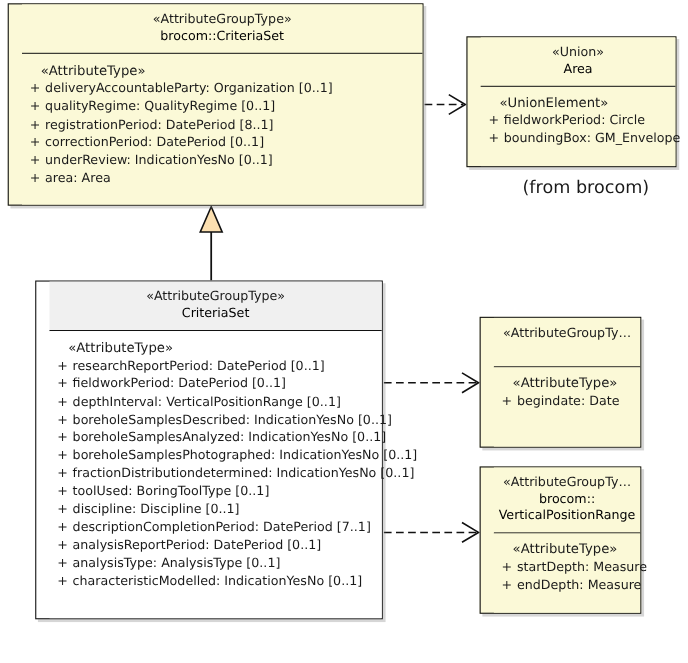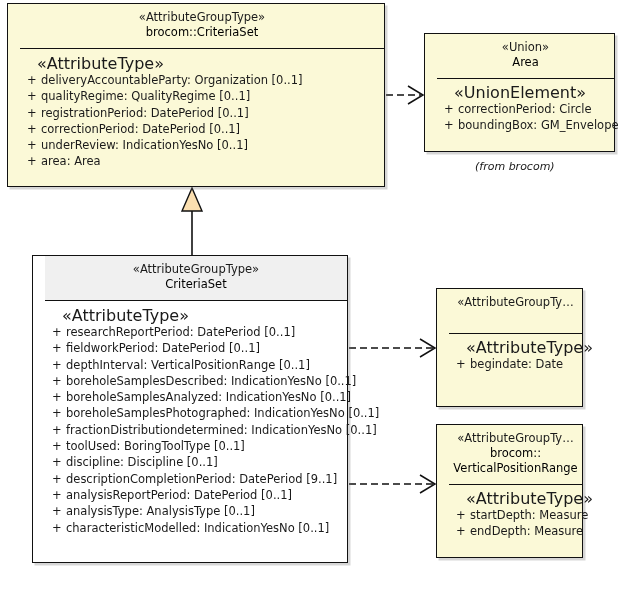--- a/index.html
+++ b/index.html
@@ -53,21 +53,21 @@
     font-weight: normal;
     color: #000000;
     white-space: nowrap;
   }
 
   .uml-body {
     box-sizing: border-box;
     padding: 6px 3px 6px 3px;
   }
   .attr-group-label {
-    font-size: 16px;
+    font-size: 12px;
     line-height: 16px;
     padding-left: 14px;
     color: #1a1a1a;
     white-space: nowrap;
   }
   .attr-row {
     display: block;
     font-size: 11.5px;
     line-height: 16.3px;
     white-space: nowrap;
@@ -117,22 +117,21 @@
 
   #box-verticalpositionrange {
     left: 436px; top: 424px; width: 147px; height: 134px;
   }
   #box-verticalpositionrange .uml-header { height: 60px; padding-top: 6px; }
   #box-verticalpositionrange .uml-body   { height: 72px; padding-top: 6px; }
 
   
   .pkg-note {
     position: absolute;
-    font-size: 11px;
-    font-style: italic;
+    font-size: 16px;
     color: #1a1a1a;
     white-space: nowrap;
   }
   #note-from-brocom { left: 475px; top: 160px; }
 
   
   #connectors {
     position: absolute;
     left: 0; top: 0;
     width: 625px; height: 603px;
@@ -174,21 +173,21 @@
     </div>
     <div class="uml-body fill-yellow">
       <div class="attr-group-label">«AttributeType»</div>
       <div class="attr-row">
         <span class="vis">+</span><span class="sig">deliveryAccountableParty: Organization [0..1]</span>
       </div>
       <div class="attr-row">
         <span class="vis">+</span><span class="sig">qualityRegime: QualityRegime [0..1]</span>
       </div>
       <div class="attr-row">
-        <span class="vis">+</span><span class="sig">registrationPeriod: DatePeriod [0..1]</span>
+        <span class="vis">+</span><span class="sig">registrationPeriod: DatePeriod [8..1]</span>
       </div>
       <div class="attr-row">
         <span class="vis">+</span><span class="sig">correctionPeriod: DatePeriod [0..1]</span>
       </div>
       <div class="attr-row">
         <span class="vis">+</span><span class="sig">underReview: IndicationYesNo [0..1]</span>
       </div>
       <div class="attr-row">
         <span class="vis">+</span><span class="sig">area: Area</span>
       </div>
@@ -196,21 +195,21 @@
   </div>
 
   <div class="uml-class fill-yellow" id="box-area">
     <div class="uml-header fill-yellow-hdr">
       <span class="stereo">«Union»</span>
       <span class="cname">Area</span>
     </div>
     <div class="uml-body fill-yellow">
       <div class="attr-group-label">«UnionElement»</div>
       <div class="attr-row">
-        <span class="vis">+</span><span class="sig">correctionPeriod: Circle</span>
+        <span class="vis">+</span><span class="sig">fieldworkPeriod: Circle</span>
       </div>
       <div class="attr-row">
         <span class="vis">+</span><span class="sig">boundingBox: GM_Envelope</span>
       </div>
     </div>
   </div>
 
   <div class="pkg-note" id="note-from-brocom">(from brocom)</div>
 
   <div class="uml-class fill-white" id="box-criteriaset">
@@ -241,21 +240,21 @@
       <div class="attr-row">
         <span class="vis">+</span><span class="sig">fractionDistributiondetermined: IndicationYesNo [0..1]</span>
       </div>
       <div class="attr-row">
         <span class="vis">+</span><span class="sig">toolUsed: BoringToolType [0..1]</span>
       </div>
       <div class="attr-row">
         <span class="vis">+</span><span class="sig">discipline: Discipline [0..1]</span>
       </div>
       <div class="attr-row">
-        <span class="vis">+</span><span class="sig">descriptionCompletionPeriod: DatePeriod [9..1]</span>
+        <span class="vis">+</span><span class="sig">descriptionCompletionPeriod: DatePeriod [7..1]</span>
       </div>
       <div class="attr-row">
         <span class="vis">+</span><span class="sig">analysisReportPeriod: DatePeriod [0..1]</span>
       </div>
       <div class="attr-row">
         <span class="vis">+</span><span class="sig">analysisType: AnalysisType [0..1]</span>
       </div>
       <div class="attr-row">
         <span class="vis">+</span><span class="sig">characteristicModelled: IndicationYesNo [0..1]</span>
       </div>

